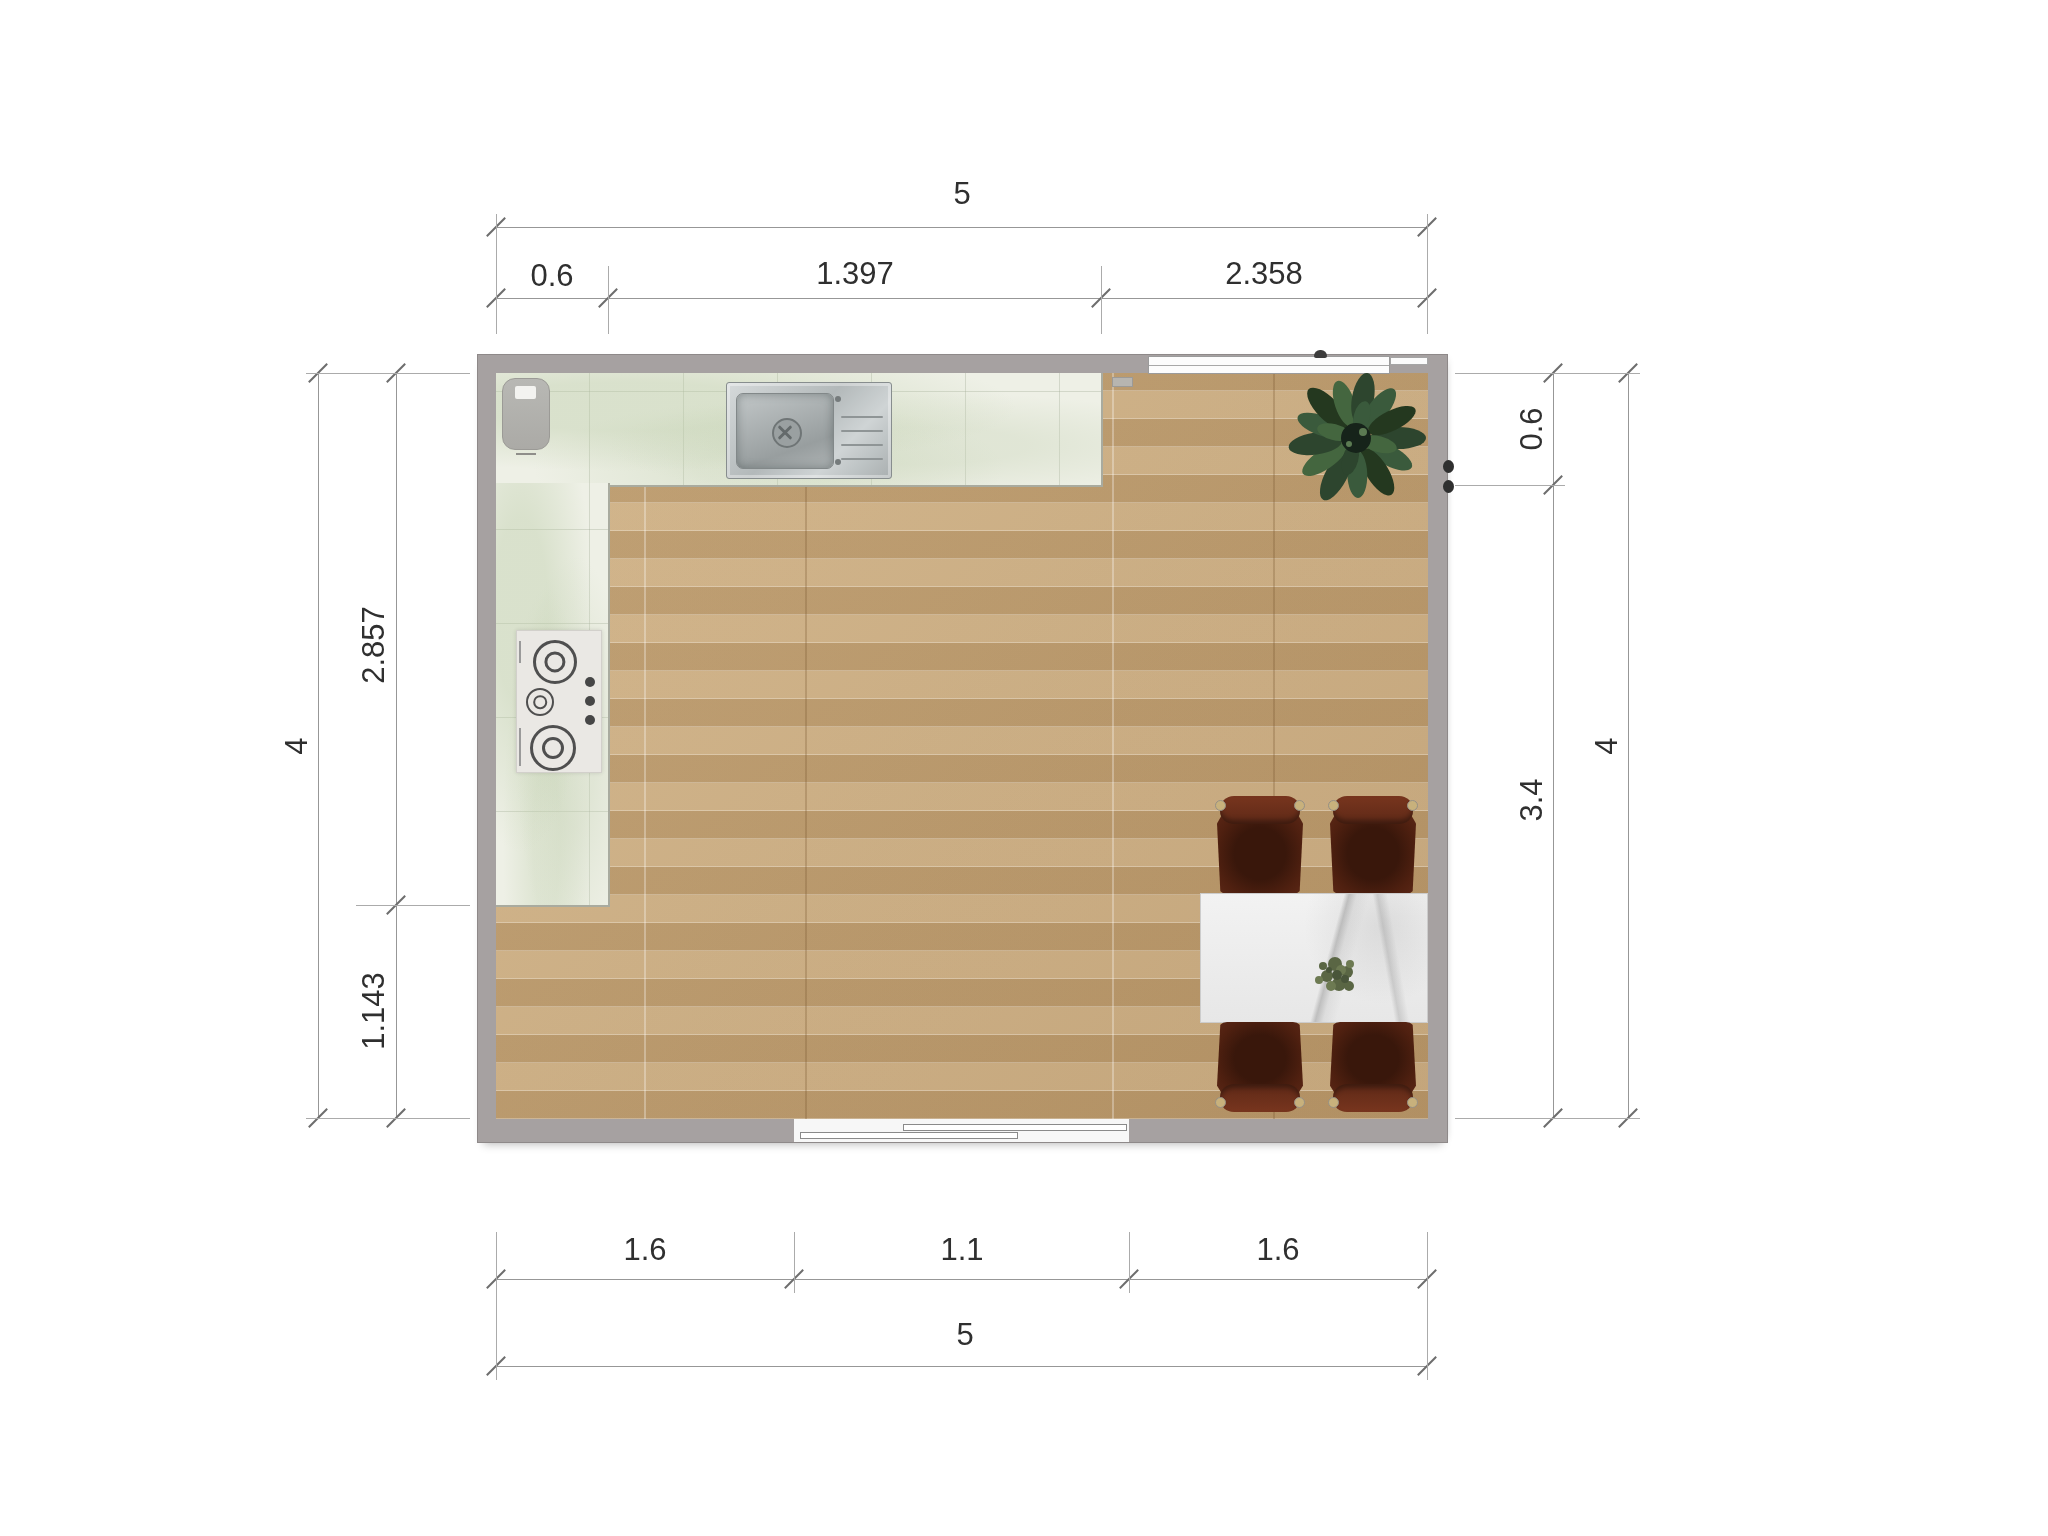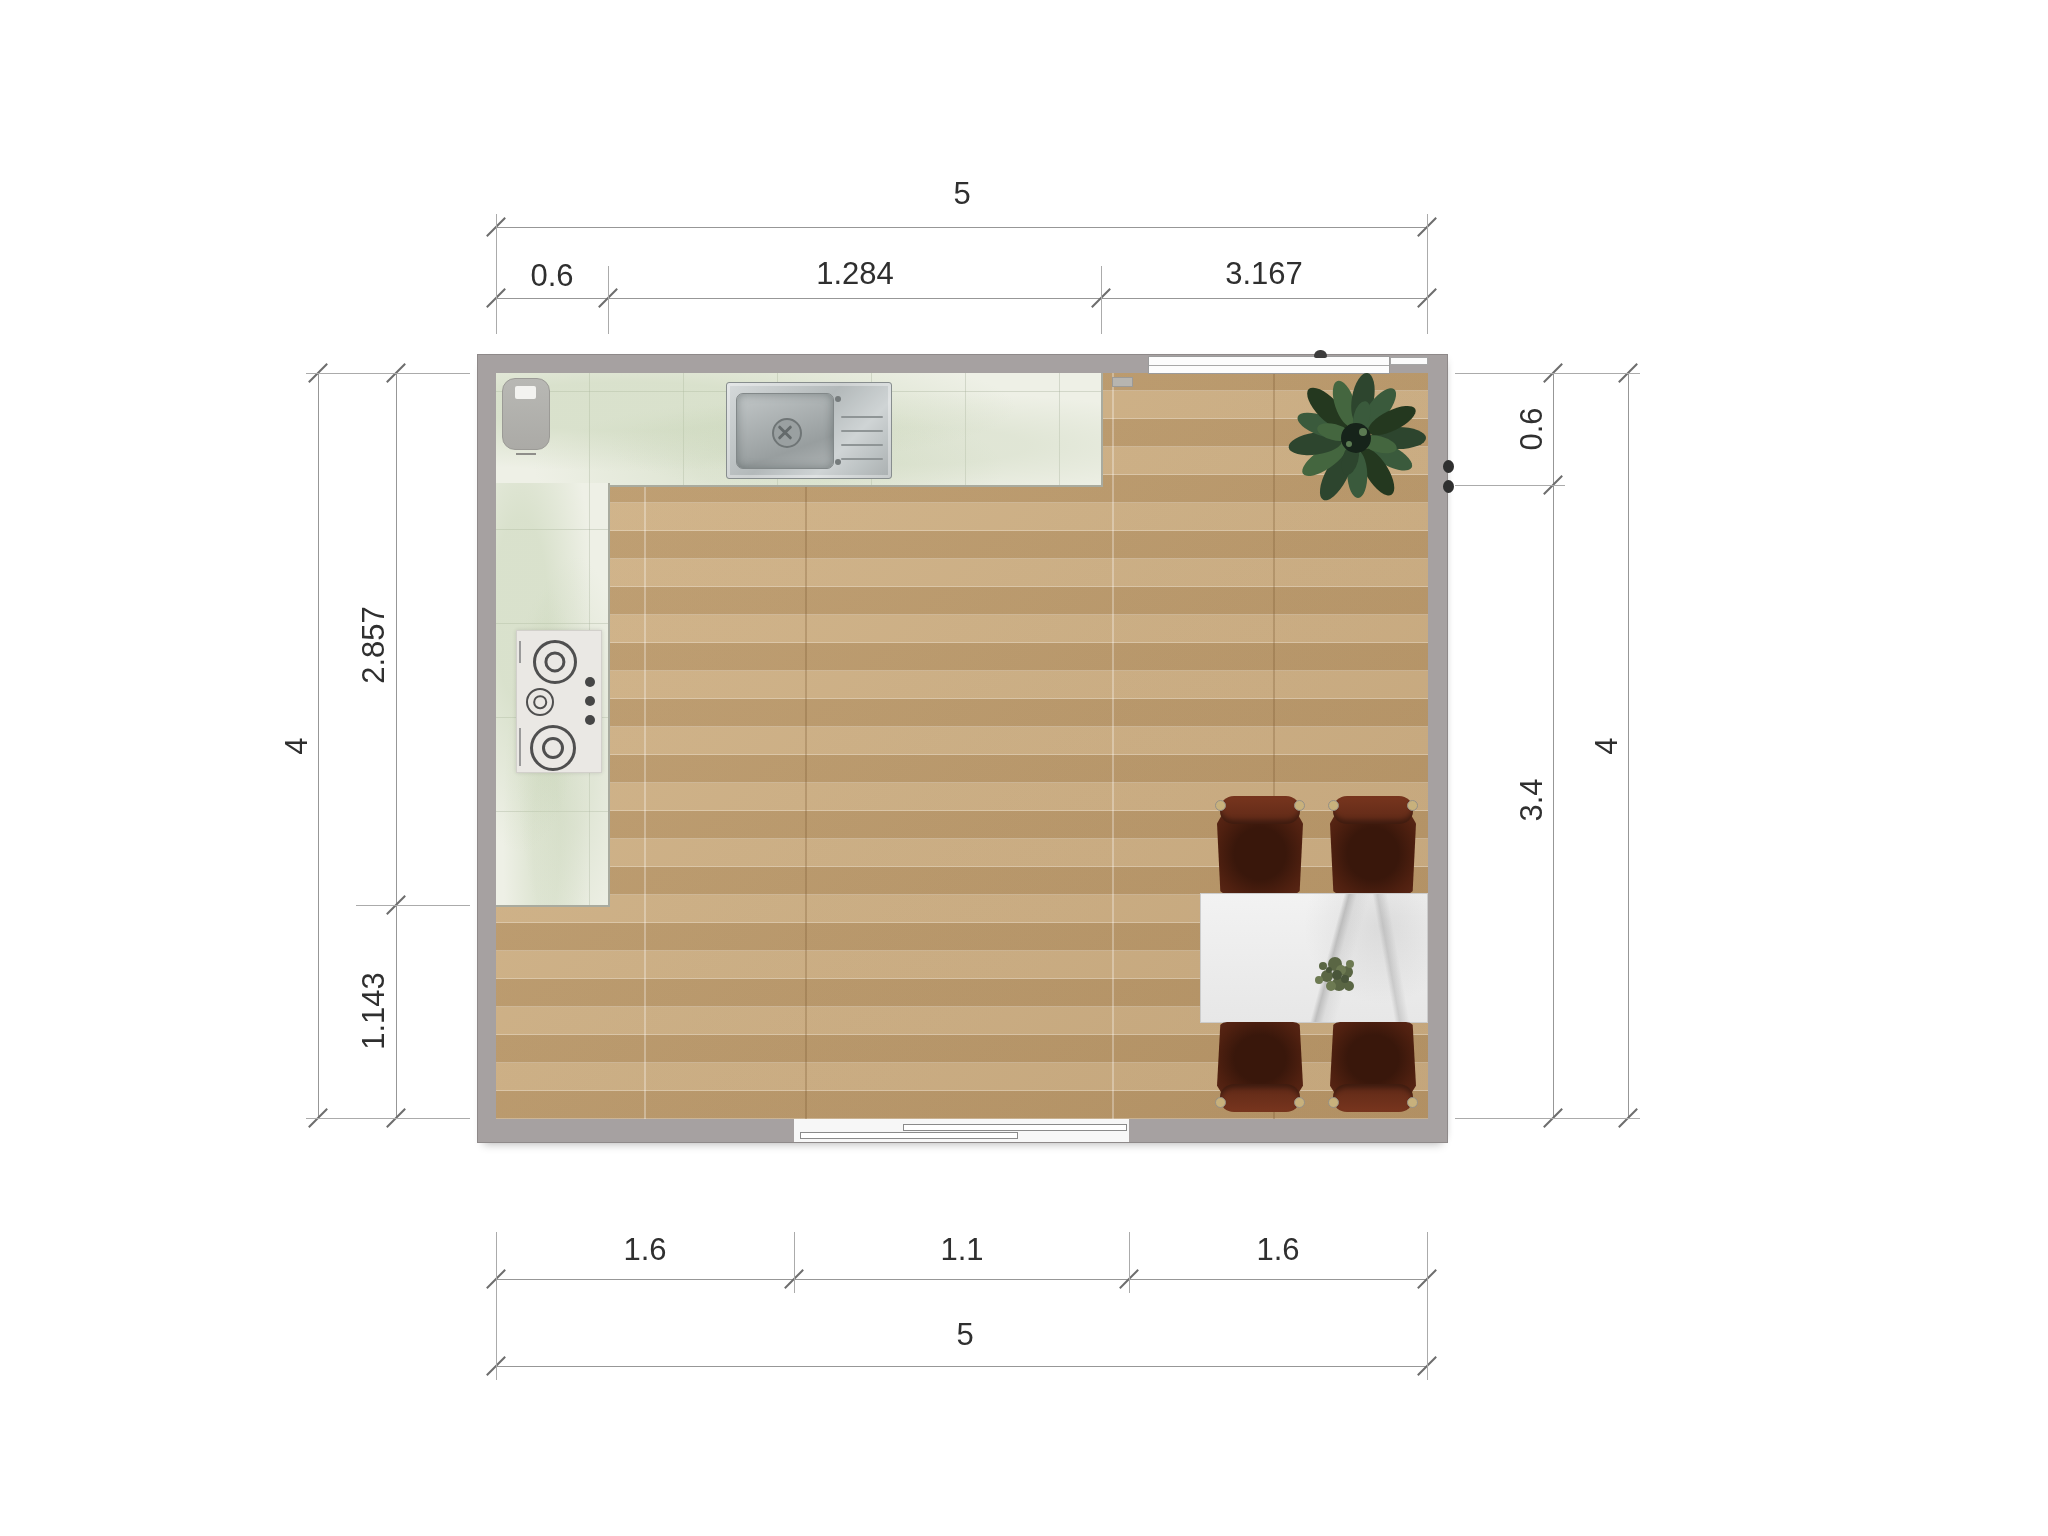--- a/index.html
+++ b/index.html
@@ -274,22 +274,22 @@
       <circle cx="73" cy="80" r="3" fill="#5b7a52"></circle>
     </g>
   </svg>
 
   <div class="dim-label" style="left:962px;top:194px;">5</div>
   <div class="dim-line-h" style="left:496px;top:227px;width:931px;"></div>
   <div class="tick" style="left:483px;top:226px;"></div>
   <div class="tick" style="left:1414px;top:226px;"></div>
 
   <div class="dim-label" style="left:552px;top:276px;">0.6</div>
-  <div class="dim-label" style="left:855px;top:274px;">1.284</div>
-  <div class="dim-label" style="left:1264px;top:274px;">3.167</div>
+  <div class="dim-label" style="left:855px;top:274px;">1.397</div>
+  <div class="dim-label" style="left:1264px;top:274px;">2.358</div>
   <div class="dim-line-h" style="left:496px;top:298px;width:931px;"></div>
   <div class="tick" style="left:483px;top:297px;"></div>
   <div class="tick" style="left:595px;top:297px;"></div>
   <div class="tick" style="left:1088px;top:297px;"></div>
   <div class="tick" style="left:1414px;top:297px;"></div>
 
   <div class="dim-ext-v" style="left:496px;top:214px;height:120px;"></div>
   <div class="dim-ext-v" style="left:1427px;top:214px;height:120px;"></div>
   <div class="dim-ext-v" style="left:608px;top:266px;height:68px;"></div>
   <div class="dim-ext-v" style="left:1101px;top:266px;height:68px;"></div>

